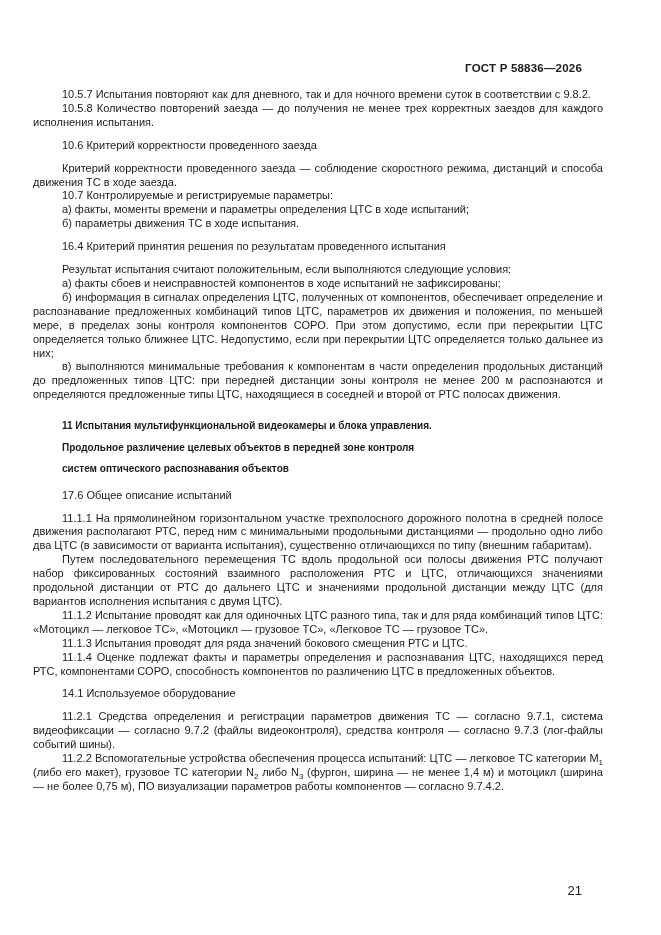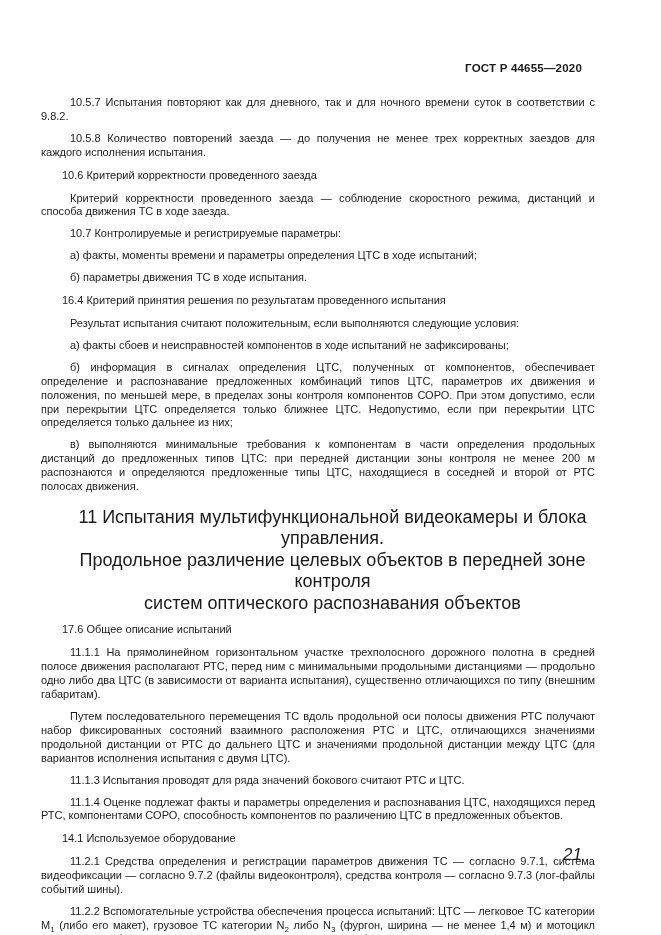--- a/index.html
+++ b/index.html
@@ -27,53 +27,52 @@
   .doc-body {
     position: absolute;
     top: 88px;
     left: 33px;
     width: 570px;
     font-size: 11px;
     line-height: 13.9px;
     text-align: justify;
   }
   .para {
-    margin: 8px;
+    margin: 0;
     text-indent: 29px;
   }
   .para sub {
     font-size: 8px;
     line-height: 0;
   }
   .h2 {
     font-weight: normal;
     text-indent: 29px;
     margin: 9px 0;
   }
   .h1 {
-    font-weight: normal;
-    font-size: 18px;
+    font-weight: bold;
+    font-size: 10px;
     line-height: 21.5px;
     padding-left: 29px;
     margin: 13px 0 9px 0;
-    text-align: center;
+    text-align: left;
   }
   .page-number {
     position: absolute;
-    top: 845px;
+    top: 883px;
     right: 79px;
-    font-size: 17px;
-    font-style: italic;
+    font-size: 13px;
   }
 </style>
 </head>
 <body>
 
 <div class="page">
-  <div class="running-header">ГОСТ Р 44655—2020</div>
+  <div class="running-header">ГОСТ Р 58836—2026</div>
 
   <div class="doc-body">
       <p class="para">10.5.7 Испытания повторяют как для дневного, так и для ночного времени суток в соответствии с 9.8.2.</p>
       <p class="para">10.5.8 Количество повторений заезда — до получения не менее трех корректных заездов для каждого исполнения испытания.</p>
       <div class="h2">10.6 Критерий корректности проведенного заезда</div>
       <p class="para">Критерий корректности проведенного заезда — соблюдение скоростного режима, дистанций и способа движения ТС в ходе заезда.</p>
       <p class="para">10.7 Контролируемые и регистрируемые параметры:</p>
       <p class="para">а) факты, моменты времени и параметры определения ЦТС в ходе испытаний;</p>
       <p class="para">б) параметры движения ТС в ходе испытания.</p>
       <div class="h2">16.4 Критерий принятия решения по результатам проведенного испытания</div>
@@ -82,21 +81,22 @@
       <p class="para">б) информация в сигналах определения ЦТС, полученных от компонентов, обеспечивает определение и распознавание предложенных комбинаций типов ЦТС, параметров их движения и положения, по меньшей мере, в пределах зоны контроля компонентов СОРО. При этом допустимо, если при перекрытии ЦТС определяется только ближнее ЦТС. Недопустимо, если при перекрытии ЦТС определяется только дальнее из них;</p>
       <p class="para">в) выполняются минимальные требования к компонентам в части определения продольных дистанций до предложенных типов ЦТС: при передней дистанции зоны контроля не менее 200 м распознаются и определяются предложенные типы ЦТС, находящиеся в соседней и второй от РТС полосах движения.</p>
       <div class="h1">
         <div>11 Испытания мультифункциональной видеокамеры и блока управления.</div>
         <div>Продольное различение целевых объектов в передней зоне контроля</div>
         <div>систем оптического распознавания объектов</div>
       </div>
       <div class="h2">17.6 Общее описание испытаний</div>
       <p class="para">11.1.1 На прямолинейном горизонтальном участке трехполосного дорожного полотна в средней полосе движения располагают РТС, перед ним с минимальными продольными дистанциями — продольно одно либо два ЦТС (в зависимости от варианта испытания), существенно отличающихся по типу (внешним габаритам).</p>
       <p class="para">Путем последовательного перемещения ТС вдоль продольной оси полосы движения РТС получают набор фиксированных состояний взаимного расположения РТС и ЦТС, отличающихся значениями продольной дистанции от РТС до дальнего ЦТС и значениями продольной дистанции между ЦТС (для вариантов исполнения испытания с двумя ЦТС).</p>
-      <p class="para">11.1.3 Испытания проводят для ряда значений бокового считают РТС и ЦТС.</p>
+      <p class="para">11.1.2 Испытание проводят как для одиночных ЦТС разного типа, так и для ряда комбинаций типов ЦТС: «Мотоцикл — легковое ТС», «Мотоцикл — грузовое ТС», «Легковое ТС — грузовое ТС».</p>
+      <p class="para">11.1.3 Испытания проводят для ряда значений бокового смещения РТС и ЦТС.</p>
       <p class="para">11.1.4 Оценке подлежат факты и параметры определения и распознавания ЦТС, находящихся перед РТС, компонентами СОРО, способность компонентов по различению ЦТС в предложенных объектов.</p>
       <div class="h2">14.1 Используемое оборудование</div>
       <p class="para">11.2.1 Средства определения и регистрации параметров движения ТС — согласно 9.7.1, система видеофиксации — согласно 9.7.2 (файлы видеоконтроля), средства контроля — согласно 9.7.3 (лог-файлы событий шины).</p>
       <p class="para">11.2.2 Вспомогательные устройства обеспечения процесса испытаний: ЦТС — легковое ТС категории M<sub>1</sub> (либо его макет), грузовое ТС категории N<sub>2</sub> либо N<sub>3</sub> (фургон, ширина — не менее 1,4 м) и мотоцикл (ширина — не более 0,75 м), ПО визуализации параметров работы компонентов — согласно 9.7.4.2.</p>
     </div>
 
   <div class="page-number">21</div>
 </div>
 
 </body></html>

